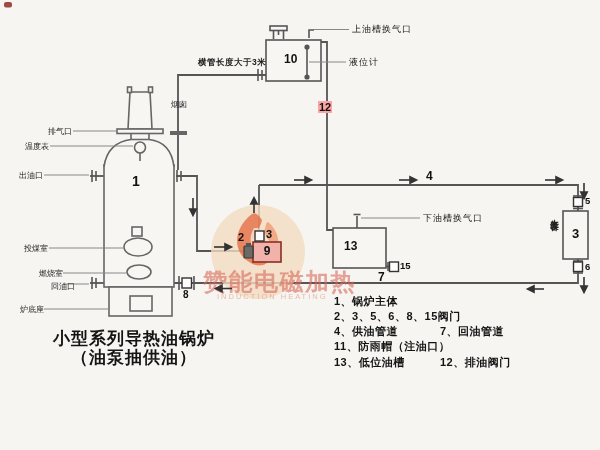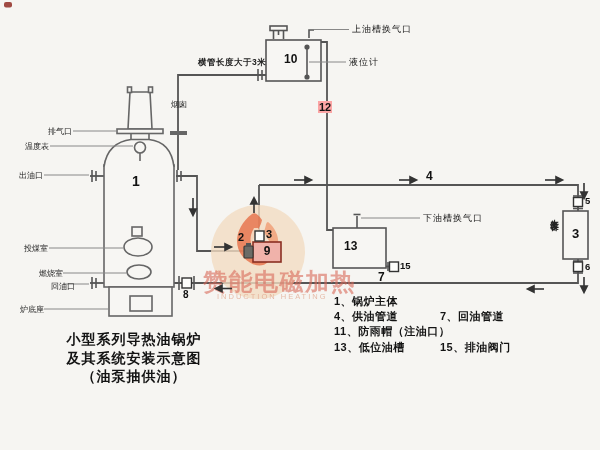--- a/index.html
+++ b/index.html
@@ -5,21 +5,21 @@
   html,body{margin:0;padding:0;}
   #app{position:relative;width:600px;height:450px;background:#f6f5f2;overflow:hidden;
        font-family:"Liberation Sans","DejaVu Sans",sans-serif;color:#1c1c1c;}
   #base-svg{position:absolute;left:0;top:0;z-index:1;}
   .lbl{position:absolute;z-index:3;white-space:nowrap;color:#222;}
   .tiny{font-size:8px;font-weight:500;letter-spacing:0;}
   .ann{font-size:9px;font-weight:400;letter-spacing:1px;}
   .num{font-weight:700;color:#111;}
   .vert{writing-mode:vertical-rl;letter-spacing:1px;}
   #title-block{position:absolute;left:36px;top:330px;width:196px;z-index:3;
-     text-align:center;font-weight:700;font-size:14px;line-height:18.5px;letter-spacing:1px;color:#141414;}
+     text-align:center;font-weight:700;font-size:17px;line-height:18.5px;letter-spacing:1px;color:#141414;}
   #legend{position:absolute;left:334px;top:296px;z-index:3;font-size:11px;font-weight:700;
      letter-spacing:.5px;color:#141414;}
   #legend .lrow{margin-bottom:3.4px;line-height:11.5px;}
   #legend .lrow.last{margin-top:5px;}
   #legend .c1{display:inline-block;min-width:106px;}
 </style>
 </head>
 <body>
 
 <div id="app">
@@ -183,24 +183,24 @@
   <div class="lbl num" style="left:585px;top:195px;font-size:9.5px;">5</div>
   <div class="lbl num" style="left:585px;top:261px;font-size:9.5px;">6</div>
   <div class="lbl num" style="left:400px;top:260px;font-size:9.5px;">15</div>
   <div class="lbl num" style="left:253px;top:244px;width:28px;text-align:center;font-size:12px;">9</div>
   <div class="lbl num" style="left:238px;top:231px;font-size:11px;">2</div>
   <div class="lbl num" style="left:266px;top:228px;font-size:11px;">3</div>
   <div class="lbl num" style="left:183px;top:289px;font-size:10px;">8</div>
 
   <div id="title-block">
     <div>小型系列导热油锅炉</div>
-    <div>及其系统安装示意图</div>
     <div>（油泵抽供油）</div>
   </div>
 
   <div id="legend">
     <div class="lrow"><span class="c1">1、锅炉主体</span><span></span></div>
+    <div class="lrow"><span class="c1">2、3、5、6、8、15阀门</span><span></span></div>
     <div class="lrow"><span class="c1">4、供油管道</span><span>7、回油管道</span></div>
     <div class="lrow"><span class="c1">11、防雨帽（注油口）</span><span></span></div>
-    <div class="lrow last"><span class="c1">13、低位油槽</span><span>15、排油阀门</span></div>
+    <div class="lrow last"><span class="c1">13、低位油槽</span><span>12、排油阀门</span></div>
   </div>
 
 </div>
 
 </body></html>

